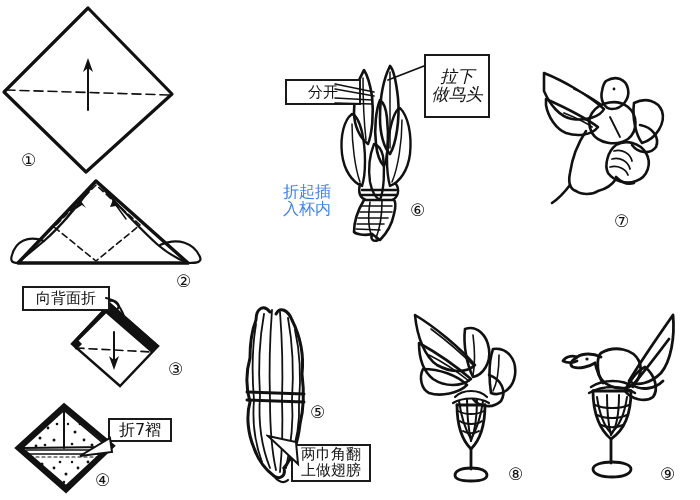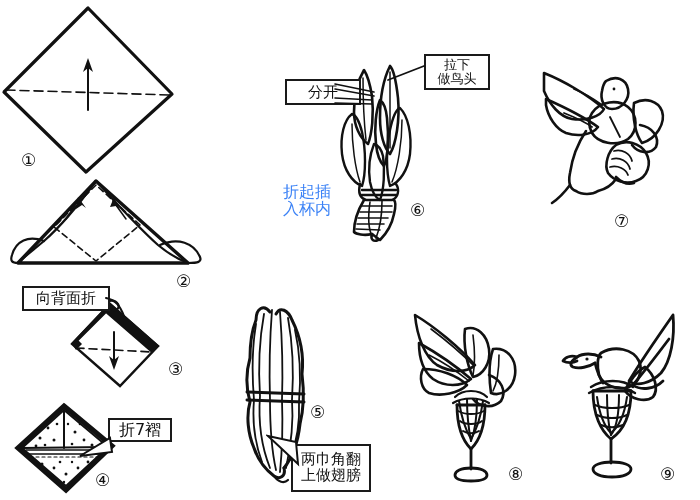--- a/index.html
+++ b/index.html
@@ -344,27 +344,27 @@
   <div class="callout" style="left:285px;top:79px;width:76px;height:26px;font-size:15px;">分开</div>
   <svg class="fig" style="left:334px;top:80px;" width="46" height="32">
     <g class="ink" stroke-width="1.6">
       <path d="M1 4 L40 12"></path>
       <path d="M1 9 L40 16"></path>
       <path d="M1 18 L38 20"></path>
       <path d="M1 23 L38 24"></path>
     </g>
   </svg>
 
-  <div class="callout" style="left:424px;top:54px;width:66px;height:36px;font-size:13px;line-height:1.05;">拉下
+  <div class="callout" style="left:424px;top:54px;width:66px;height:64px;font-size:17px;line-height:1.05;font-style:italic;">拉下
 做鸟头</div>
   <svg class="fig" style="left:386px;top:64px;" width="42" height="26">
     <path class="ink" stroke-width="1.8" d="M38 2 L2 16"></path>
   </svg>
 
-  <div class="callout" style="left:291px;top:444px;width:80px;height:48px;font-size:15px;line-height:1.05;">两巾角翻
+  <div class="callout" style="left:291px;top:444px;width:80px;height:38px;font-size:15px;line-height:1.05;">两巾角翻
 上做翅膀</div>
   <svg class="fig" style="left:266px;top:434px;" width="36" height="34">
     <path d="M32 30 L30 8 L2 2 Z" fill="#fff" stroke="#111" stroke-width="2"></path>
   </svg>
 
   <div class="plaintext" style="left:283px;top:183px;font-size:16px;">折起插
 入杯内</div>
 
   <div class="num" style="left:21px;top:152px;">①</div>
   <div class="num" style="left:176px;top:273px;">②</div>

